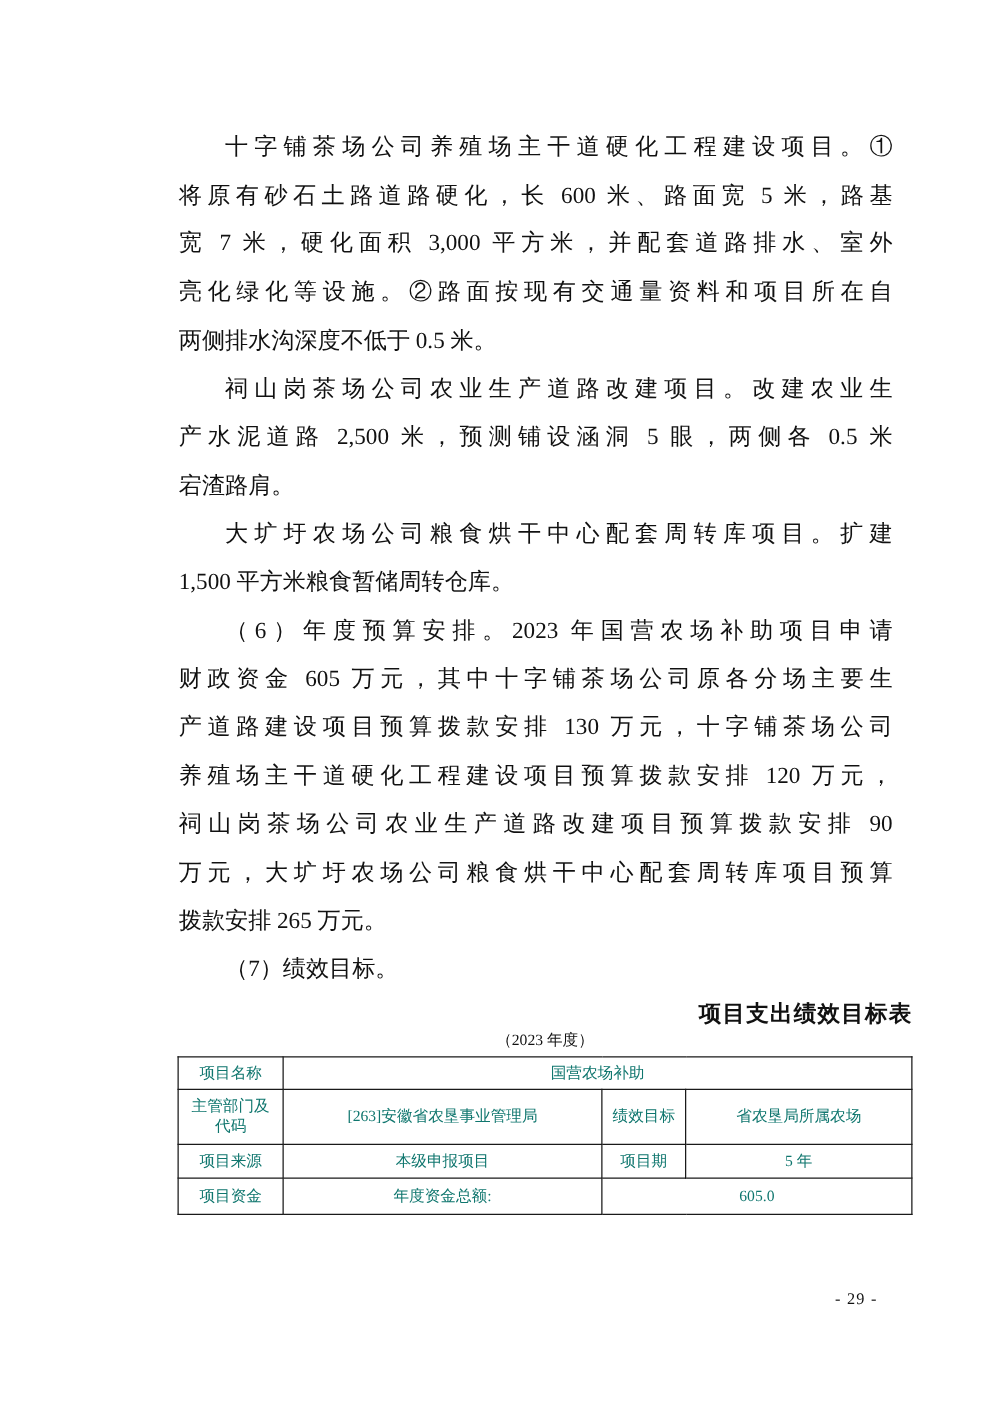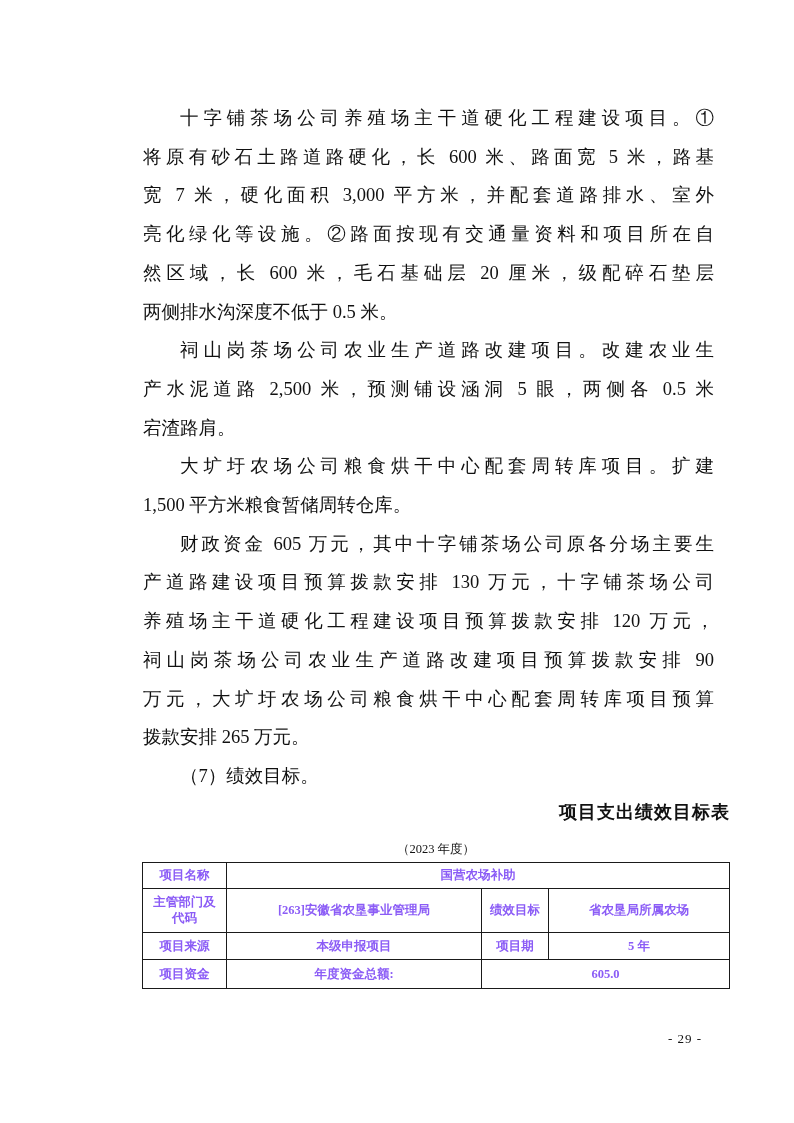--- a/index.html
+++ b/index.html
@@ -39,30 +39,29 @@
     font-family: "DejaVu Sans", "Liberation Sans", sans-serif;
     font-weight: bold;
     font-size: 18px;
     letter-spacing: 1px;
     line-height: 22px;
   }
   .table-subtitle {
     text-align: center;
     font-size: 12.5px;
     line-height: 16px;
-    margin-top: 18px;
+    margin-top: 1px;
   }
   table.goal-table {
     margin-top: 5px;
     width: 587px;
     border-collapse: collapse;
     table-layout: fixed;
     font-size: 12.5px;
-    color: #8b5cf6;
-    font-weight: bold;
+    color: #0f766e;
   }
   table.goal-table td {
     border: 1px solid #1a1a1a;
     text-align: center;
     vertical-align: middle;
     padding: 2px 4px;
     line-height: 16px;
   }
   td.wrap-label { white-space: pre-line; }
   td.left-val  { text-align: left;  padding-left: 11px; }
@@ -85,33 +84,33 @@
 
 <div class="page">
   <div class="content">
 
     <div class="body-text">
         <div class="para">
           <div class="line">十字铺茶场公司养殖场主干道硬化工程建设项目。①</div>
           <div class="line">将原有砂石土路道路硬化，长 600 米、路面宽 5 米，路基</div>
           <div class="line">宽 7 米，硬化面积 3,000 平方米，并配套道路排水、室外</div>
           <div class="line">亮化绿化等设施。②路面按现有交通量资料和项目所在自</div>
-          <div class="line">然区域，长 600 米，毛石基础层 20 厘米，级配碎石垫层</div>
           <div class="line last">两侧排水沟深度不低于 0.5 米。</div>
         </div>
         <div class="para">
           <div class="line">祠山岗茶场公司农业生产道路改建项目。改建农业生</div>
           <div class="line">产水泥道路 2,500 米，预测铺设涵洞 5 眼，两侧各 0.5 米</div>
           <div class="line last">宕渣路肩。</div>
         </div>
         <div class="para">
           <div class="line">大圹圩农场公司粮食烘干中心配套周转库项目。扩建</div>
           <div class="line last">1,500 平方米粮食暂储周转仓库。</div>
         </div>
         <div class="para">
+          <div class="line">（6）年度预算安排。2023 年国营农场补助项目申请</div>
           <div class="line">财政资金 605 万元，其中十字铺茶场公司原各分场主要生</div>
           <div class="line">产道路建设项目预算拨款安排 130 万元，十字铺茶场公司</div>
           <div class="line">养殖场主干道硬化工程建设项目预算拨款安排 120 万元，</div>
           <div class="line">祠山岗茶场公司农业生产道路改建项目预算拨款安排 90</div>
           <div class="line">万元，大圹圩农场公司粮食烘干中心配套周转库项目预算</div>
           <div class="line last">拨款安排 265 万元。</div>
         </div>
         <div class="para">
           <div class="line last">（7）绩效目标。</div>
         </div>

